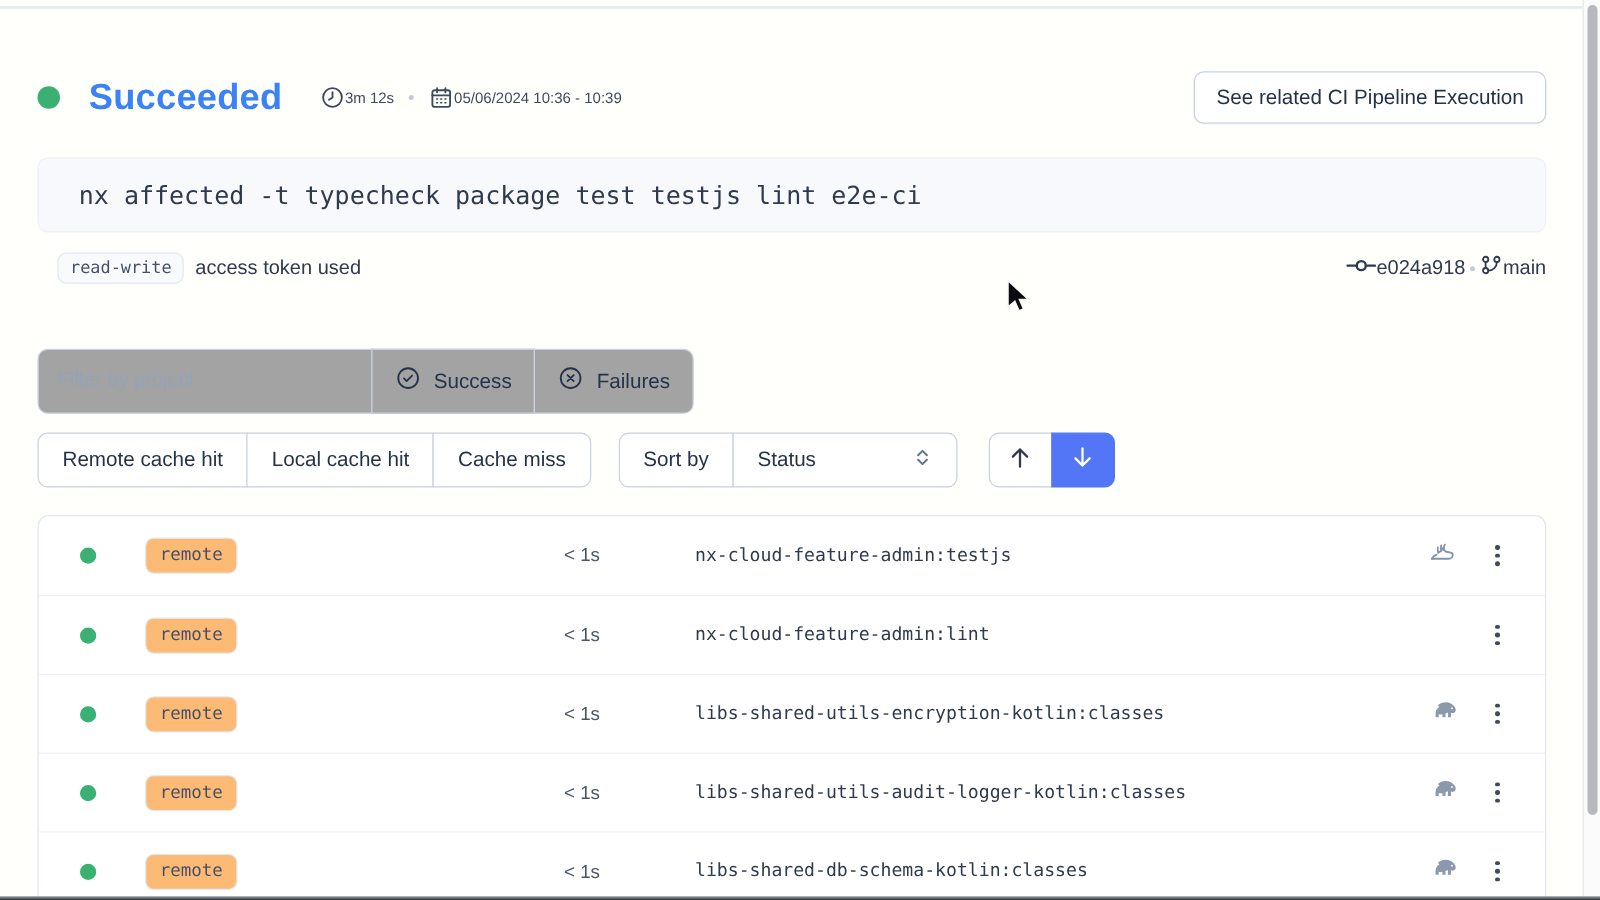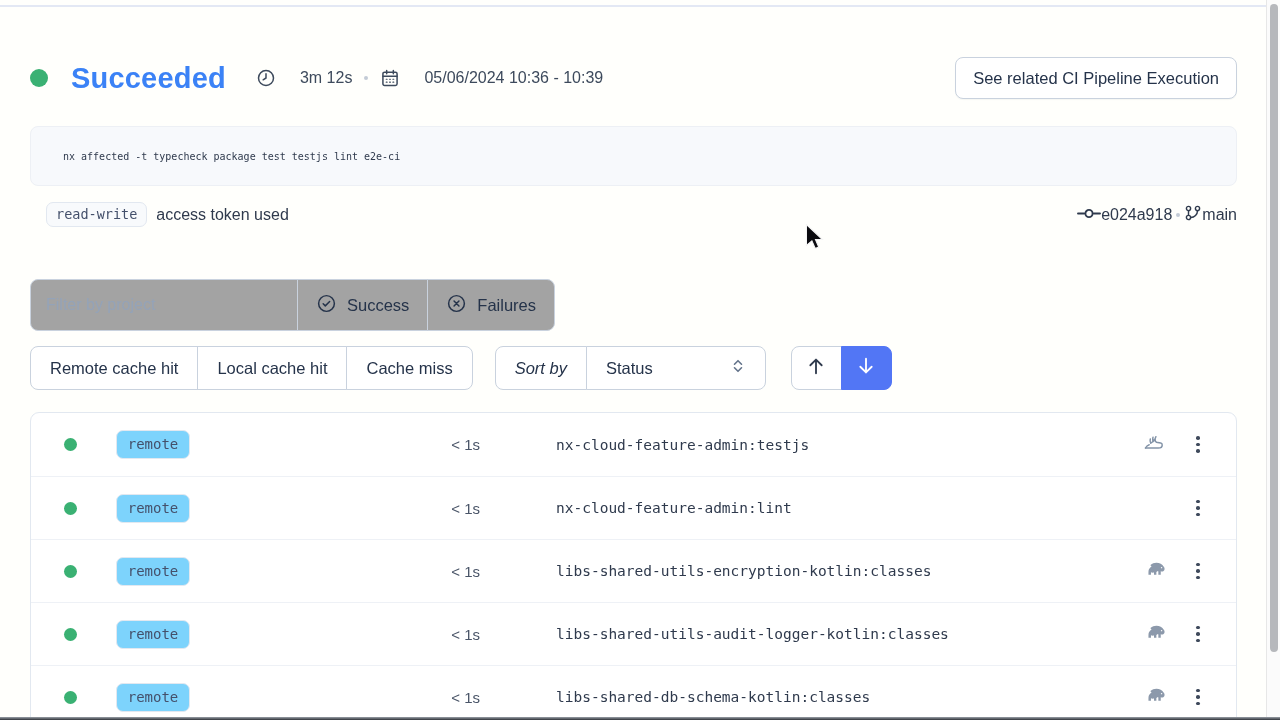--- a/index.html
+++ b/index.html
@@ -5,31 +5,31 @@
   * { margin:0; padding:0; box-sizing:border-box; }
   html,body { width:1280px; height:720px; overflow:hidden; background:#fffffc;
     font-family:"Liberation Sans", sans-serif; color:#233043; }
   .top-rule { position:absolute; top:5px; left:0; width:1280px; height:2px; background:#e3e8f4; }
   .page { position:absolute; left:30px; top:0; width:1207px; padding-top:57px; }
 
   
   .header { display:flex; align-items:center; height:42px; }
   .status-dot { width:18px; height:18px; border-radius:50%; background:#3ab173; flex:none; }
   .status-title { font-size:29px; font-weight:700; letter-spacing:.2px; margin-left:23px; color:#3b82f6; }
-  .meta { display:flex; align-items:center; gap:24px; margin-left:30px; font-size:16px; color:#3d4a5c;text-align:right; }
+  .meta { display:flex; align-items:center; gap:0; margin-left:30px; font-size:12px; color:#3d4a5c;text-align:right; }
   .meta svg { display:block; }
   .dot-sep { width:4px; height:4px; border-radius:50%; background:#c3cbd6; margin:0 4px; }
   .related-btn { margin-left:auto; background:#fff; border:1px solid #c9d2de; border-radius:8px;
     height:42px; padding:0 17px; font-size:16.5px; color:#25334a; font-family:inherit; cursor:pointer;
     box-shadow:0 1px 1px rgba(30,41,59,.04); }
 
   
   .cmd-box { margin-top:27px; height:60px; background:#f7f9fc; border:1px solid #edf0f5; border-radius:8px;
     display:flex; align-items:center; padding-left:32px;
-    font-family:"DejaVu Sans Mono", monospace; font-size:10px; color:#2f3a4d; }
+    font-family:"DejaVu Sans Mono", monospace; font-size:20px; color:#2f3a4d; }
 
   
   .token-row { margin-top:16px; display:flex; align-items:center; font-size:16px; color:#2f3a4d;padding-left:16px; }
   .token-badge { font-family:"DejaVu Sans Mono", monospace; font-size:13.5px; color:#44506b;
     background:#f8fafc; border:1px solid #e2e8f0; border-radius:7px; padding:3px 9px 4px; margin-right:9px; }
   .vcs { margin-left:auto; display:flex; align-items:center; gap:0; font-size:16px; color:#2f3a4d; }
 
   
   .filter-row { margin-top:52px; display:flex; height:44px; }
   .filter-row > * { border:1px solid #c9d2de; background:#a3a3a3; height:52px; }
@@ -41,34 +41,34 @@
   .seg-btn:last-child { border-radius:0 8px 8px 0; }
 
   
   .cache-row { margin-top:23px; display:flex; height:44px; align-items:stretch; }
   .group { display:flex; }
   .group .cell { border:1px solid #c9d2de; background:#fff; margin-left:-1px; display:flex; align-items:center;
     padding:12px 19px; font-size:16.5px; color:#25334a; font-family:inherit; cursor:pointer; }
   .group .cell:first-child { margin-left:0; border-radius:8px 0 0 8px; }
   .group .cell:last-child { border-radius:0 8px 8px 0; }
   .sort-group { margin-left:22px; }
-  .sort-label { cursor:default;font-style:italic; }
+  .sort-label { cursor:default; }
   .sort-select { width:180px; justify-content:space-between; }
   .arrow-group { margin-left:25px; }
   .arrow-btn { width:51px; justify-content:center; padding:0; }
   .arrow-btn.active { background:#5276f5; border-color:#5276f5; }
 
   
   .task-list { margin-top:22px; border:1px solid #e2e8f0; border-radius:9px; background:#fff; overflow:hidden; }
   .task-row { display:flex; align-items:center; height:63px; padding:0 16px 0 33px; }
   .task-row + .task-row { border-top:1px solid #eef1f6; }
   .row-dot { width:13px; height:13px; border-radius:50%; background:#3ab173; flex:none; }
   .cache-badge { margin-left:39px; width:74px; text-align:center;
     font-family:"DejaVu Sans Mono", monospace; font-size:14px; color:#44506b;
-    background:#7dd3fc; border:1px solid #e2e8f0; border-radius:7px; padding:5px 0 6px; }
+    background:#fdba74; border:1px solid #e2e8f0; border-radius:7px; padding:5px 0 6px; }
   .dur { width:290px; text-align:right; font-size:15px; color:#4a5568; }
   .task-name { flex:1; margin-left:76px; font-family:"DejaVu Sans Mono", monospace; font-size:14.5px; color:#2f3a4d; }
   .icon-slot { width:44px; display:flex; justify-content:center; }
   .kebab { width:44px; height:44px; border:none; background:transparent; display:flex; flex-direction:column;
     align-items:center; justify-content:center; gap:3px; cursor:pointer; }
   .kebab i { width:3.5px; height:3.5px; border-radius:50%; background:#3f4a5c; }
 
   
   .scrollbar { position:absolute; right:0; top:0; width:14px; height:720px; background:#fbfbfb; border-left:1px solid #e7e7e7; }
   .scroll-thumb { position:absolute; left:3px; top:4px; width:8px; height:648px; border-radius:4px; background:#b6b8bc; }

